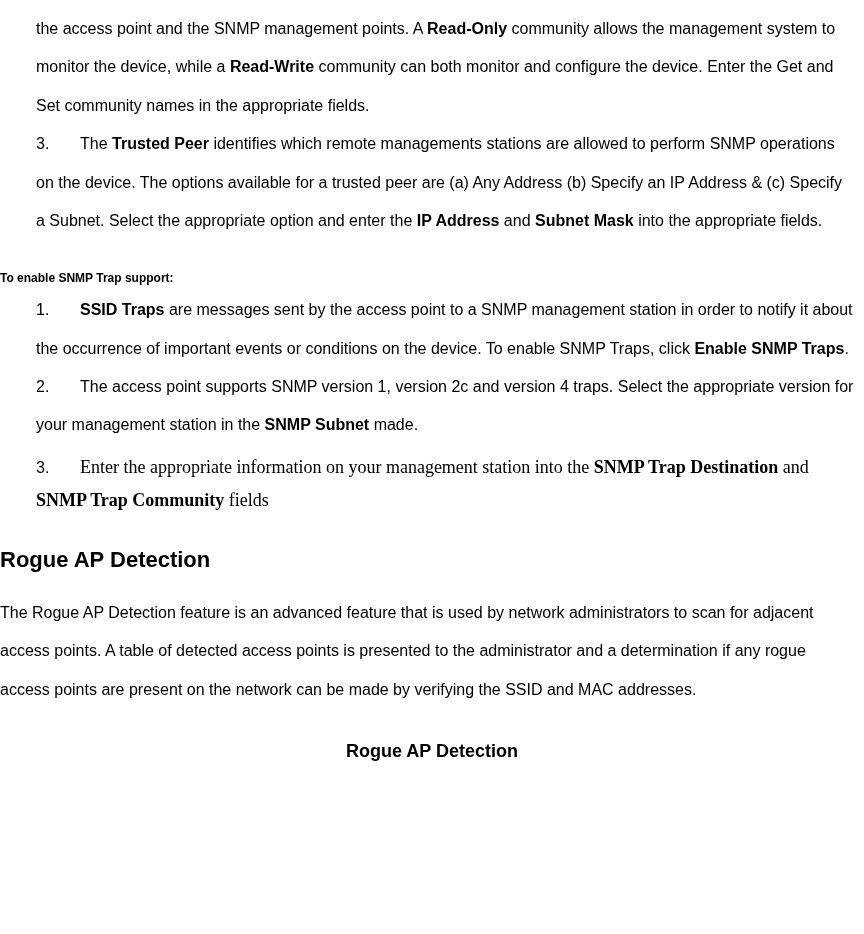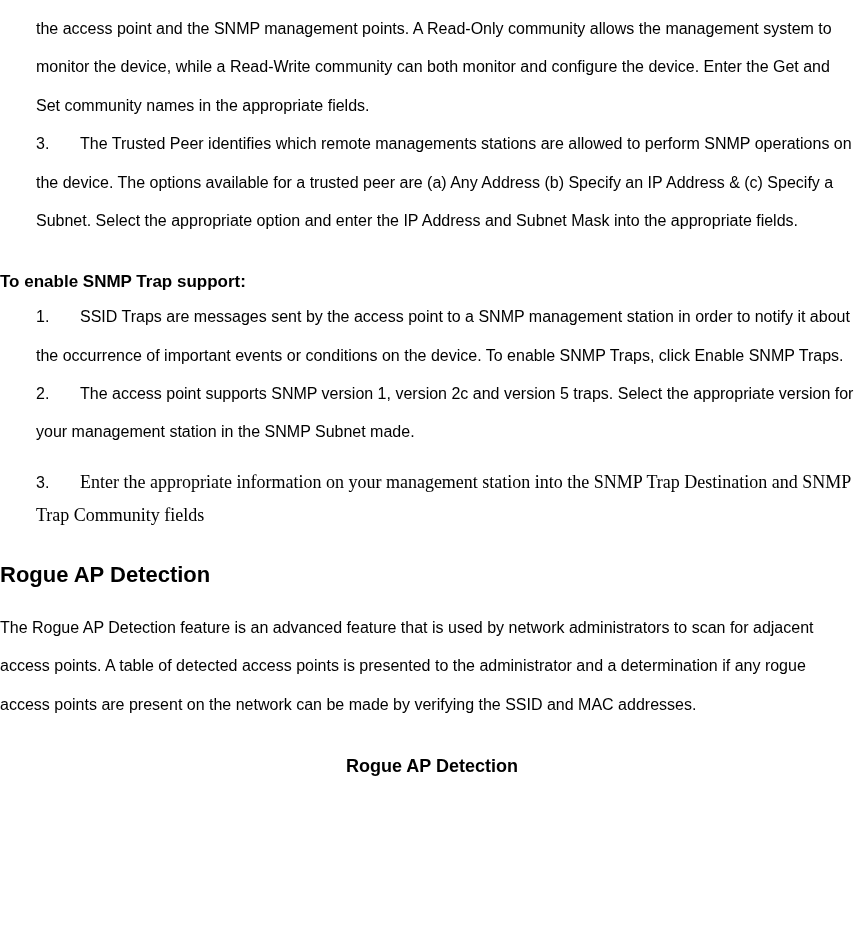--- a/index.html
+++ b/index.html
@@ -22,48 +22,48 @@
     }
     .no-indent {
       padding-left: 0;
       padding-right: 6px;
     }
     .list-number {
       display: inline-block;
       width: 44px;
     }
     .bold {
-      font-weight: normal;
+      font-weight: bold;
     }
     .heading-1 {
       font-size: 22px;
       font-weight: bold;
       margin-top: 28px;
       margin-bottom: 18px;
       line-height: 1.4;
     }
     .subsection-heading {
-      font-size: 17px;
+      font-size: 12px;
       font-weight: bold;
       margin-top: 30px;
       margin-bottom: 4px;
       line-height: 1.4;
     }
     .centered-heading {
       font-size: 18px;
       font-weight: bold;
       text-align: center;
       margin-top: 30px;
       line-height: 1.4;
     }
     .serif-item {
       font-family: "Times New Roman", Times, serif;
       font-size: 18px;
       line-height: 1.85;
-      margin-top: 14px;
+      margin-top: 6px;
     }
     p {
       margin: 0;
     }
   </style>
 </head>
 <body>
 
 <div class="indent">
   <p>
@@ -80,21 +80,21 @@
 <div class="no-indent subsection-heading">To enable SNMP Trap support:</div>
 
 <div class="indent">
   <p>
     <span class="list-number">1.</span><span class="bold">SSID Traps</span><span> are messages sent by the access point to a SNMP management station in order to notify it about the occurrence of important events or conditions on the device. To enable SNMP Traps, click </span><span class="bold">Enable SNMP Traps</span><span>.</span>
   </p>
 </div>
 
 <div class="indent">
   <p>
-    <span class="list-number">2.</span><span>The access point supports SNMP version 1, version 2c and version 5 traps. Select the appropriate version for your management station in the </span><span class="bold">SNMP Subnet</span><span> made.</span>
+    <span class="list-number">2.</span><span>The access point supports SNMP version 1, version 2c and version 4 traps. Select the appropriate version for your management station in the </span><span class="bold">SNMP Subnet</span><span> made.</span>
   </p>
 </div>
 
 <div class="indent serif-item">
   <p>
     <span class="list-number" style="font-family: Arial, Helvetica, sans-serif; font-size:16px;">3.</span><span>Enter the appropriate information on your management station into the </span><span class="bold">SNMP Trap Destination</span><span> and </span><span class="bold">SNMP Trap Community</span><span> fields</span>
   </p>
 </div>
 
 <div class="no-indent heading-1">Rogue AP Detection</div>

